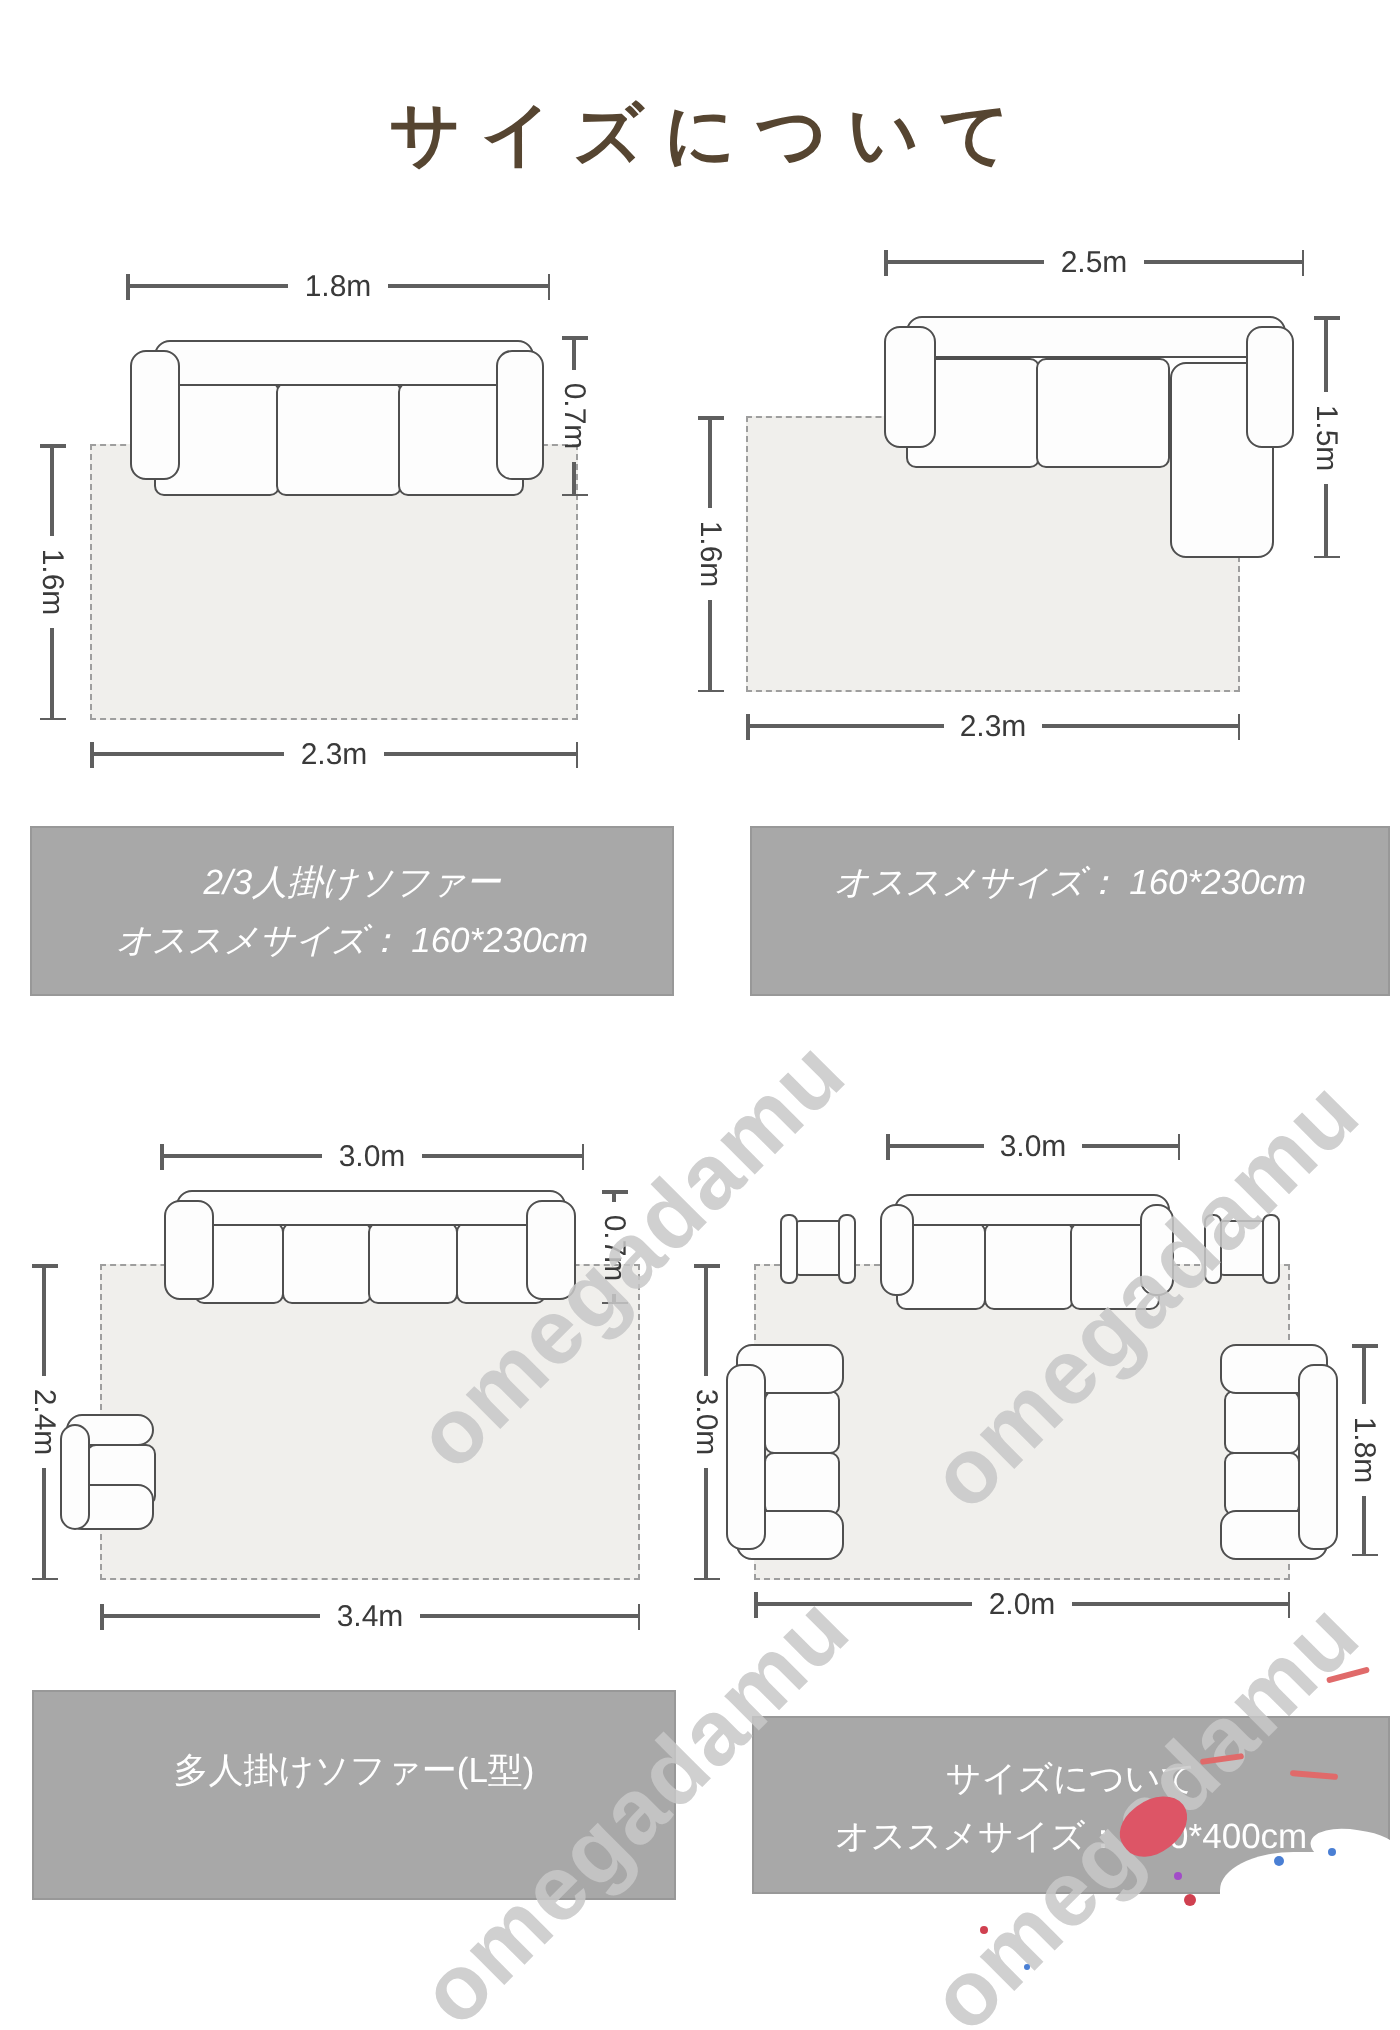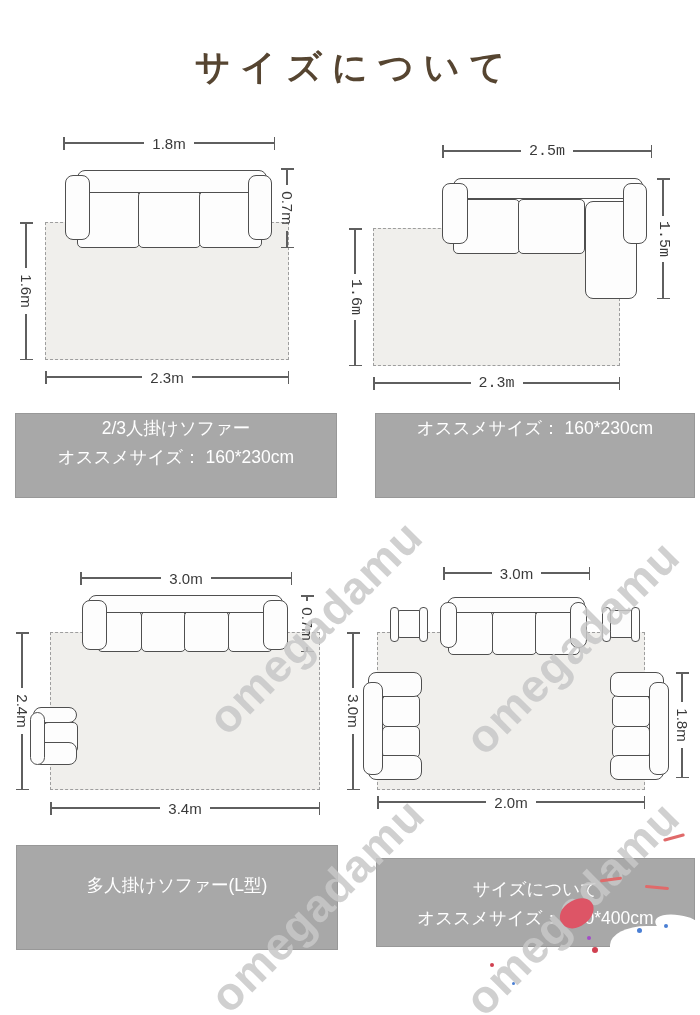--- a/index.html
+++ b/index.html
@@ -7,21 +7,21 @@
         font-family:"Liberation Sans","DejaVu Sans",sans-serif;color:#3a3a3a;}
 
   
   .title{position:absolute;left:0;top:44px;width:100%;text-align:center;
          font-family:"Liberation Serif","DejaVu Serif",serif;font-weight:700;
          font-size:35px;letter-spacing:10px;color:#564531;padding-left:10px;box-sizing:border-box;}
 
   
   .quad{position:absolute;}
   #q1{left:14px;top:130px;width:330px;height:270px;}
-  #q2{left:352px;top:136px;width:348px;height:270px;font-family:Liberation Mono, monospace;}
+  #q2{left:352px;top:116px;width:348px;height:270px;}
   #q3{left:14px;top:545px;width:340px;height:290px;}
   #q4{left:352px;top:545px;width:348px;height:290px;}
 
   
   .rug{position:absolute;background:#f0efec;border:1.6px dashed #9e9e9e;box-sizing:border-box;z-index:1;}
 
   
   .piece{position:absolute;background:#fdfdfd;border:1.5px solid #4f4f4f;border-radius:8px;box-sizing:border-box;z-index:3;}
   .seats{position:absolute;display:flex;z-index:2;}
   .seats .cushion{flex:1;background:#fdfdfd;border:1.5px solid #4f4f4f;border-radius:5px;box-sizing:border-box;margin-left:-1.5px;}
@@ -38,21 +38,21 @@
   .dim-v{position:absolute;display:flex;flex-direction:column;align-items:center;width:20px;z-index:4;font-size:15px;color:#3a3a3a;}
   .dim-v .tick{height:1.5px;width:13px;background:#5f5f5f;}
   .dim-v .seg{flex:1;width:1.5px;background:#5f5f5f;min-height:3px;}
   .dim-v .lblwrap{position:relative;width:18px;height:46px;}
   .dim-v .lblwrap span{position:absolute;left:50%;top:50%;transform:translate(-50%,-50%) rotate(90deg);white-space:nowrap;}
 
   
   .caption{position:absolute;background:#a8a8a8;border:1px solid #989898;box-sizing:border-box;
            color:#ffffff;text-align:center;font-size:17.5px;z-index:2;}
   .cap-line{line-height:29px;white-space:pre;}
-  .pad2{}
+  .pad2{padding-top:13px;font-style:italic;}
   .pad3{padding-top:25px;}
 
   
   .watermark{position:absolute;font-size:46px;font-weight:700;letter-spacing:1px;color:#c8c8c8;
              opacity:.85;white-space:nowrap;z-index:6;transform:translate(-50%,-50%) rotate(-45deg);}
 
   
   .art{position:absolute;z-index:7;}
   .red-blob{width:36px;height:26px;background:#dd5566;border-radius:45% 55% 50% 50%;transform:rotate(-38deg);}
   .red-dash{height:3px;background:#e06a6a;border-radius:2px;}

